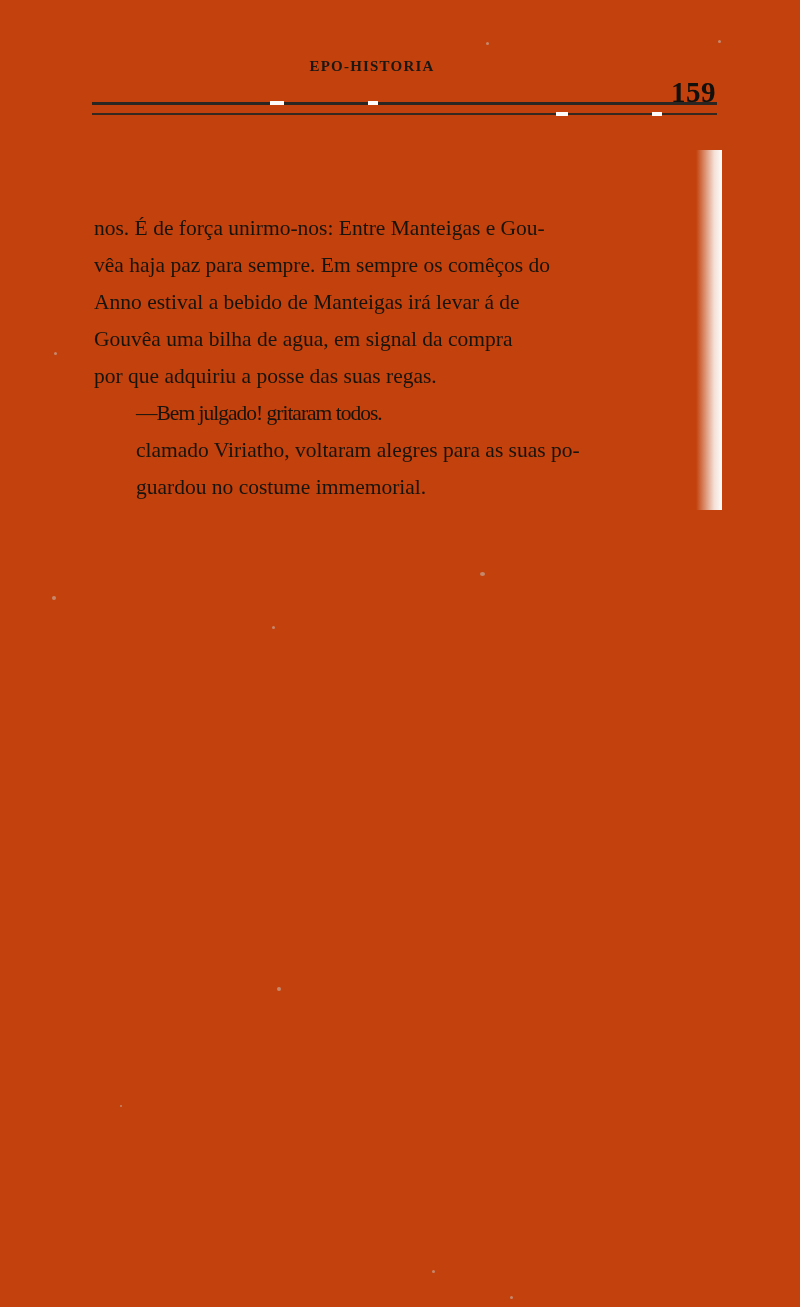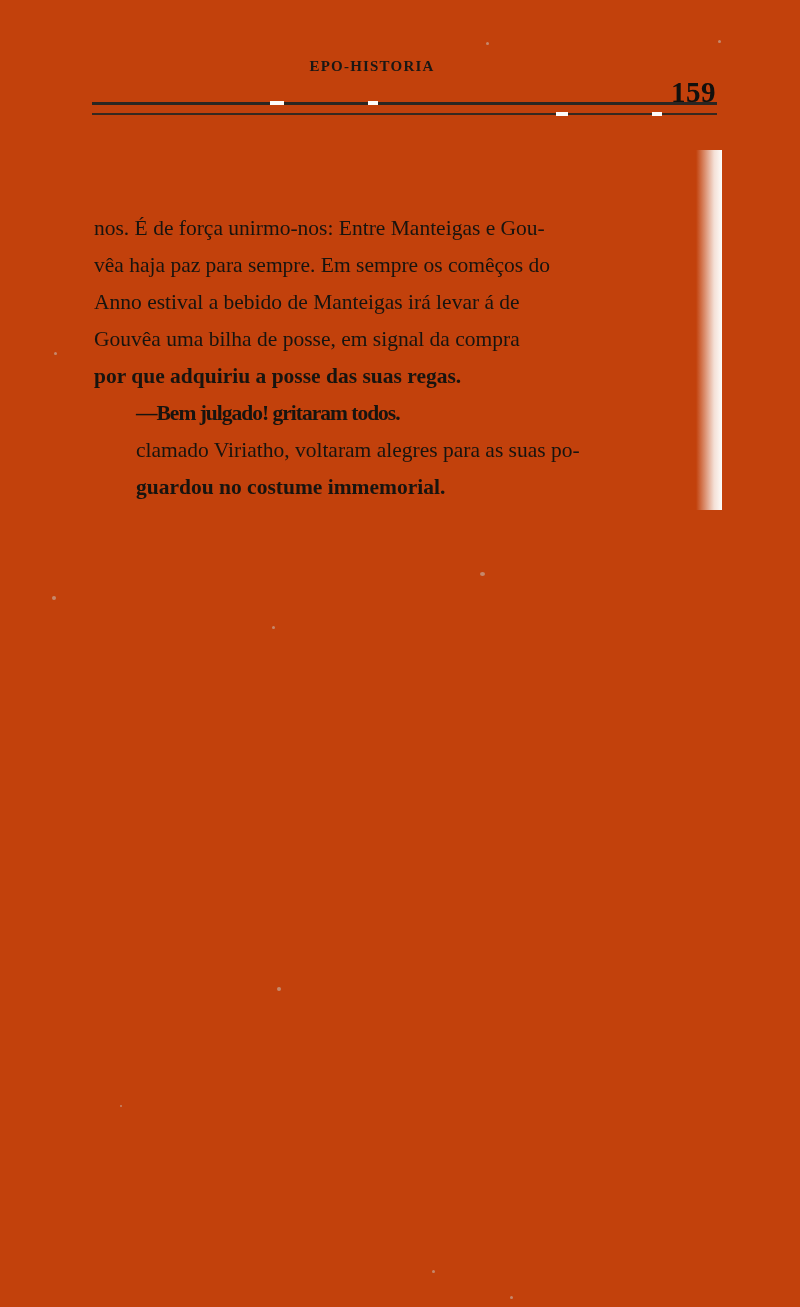--- a/index.html
+++ b/index.html
@@ -107,21 +107,20 @@
   .para + .para {
     margin-top: 0;
   }
   .para-indent {
     text-indent: 42px;
   }
 
   .line {
     display: block;
     white-space: nowrap;
-    font-weight: bold;
   }
   .line-justify {
     display: flex;
     justify-content: space-between;
     white-space: nowrap;
   }
   .line-justify > span { display: inline-block; }
 
   .dash-lead {
     letter-spacing: -1px;
@@ -161,21 +160,21 @@
       <span class="line-justify">
         <span>nos. É de força unirmo-nos: Entre Manteigas e Gou-</span>
       </span>
       <span class="line-justify">
         <span>vêa haja paz para sempre. Em sempre os comêços do</span>
       </span>
       <span class="line-justify">
         <span>Anno estival a bebido de Manteigas irá levar á de</span>
       </span>
       <span class="line-justify">
-        <span>Gouvêa uma bilha de posse, em signal da compra</span>
+        <span>Gouvêa uma bilha de agua, em signal da compra</span>
       </span>
       <span class="line">por que adquiriu a posse das suas regas.</span>
     </p>
 
     <p class="para para-indent">
       <span class="line dash-lead">—Bem julgado! gritaram todos.</span>
     </p>
 
     <p class="para para-indent">
       <span class="line-justify">

